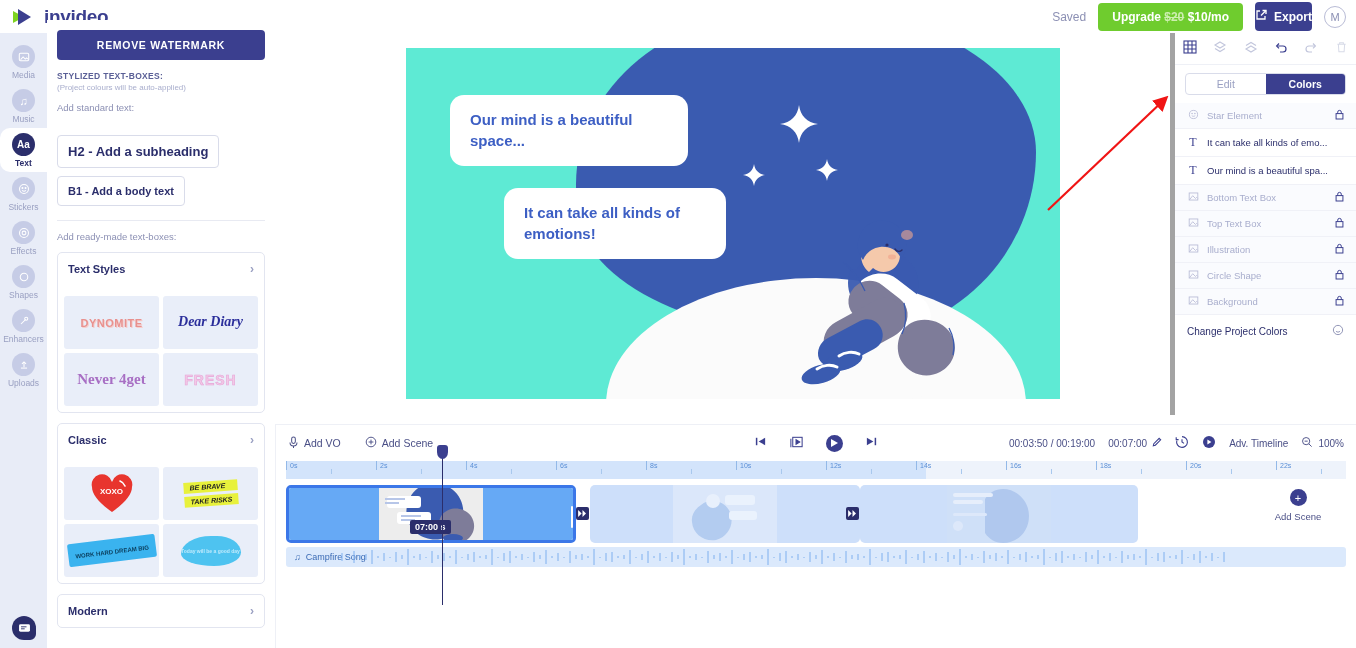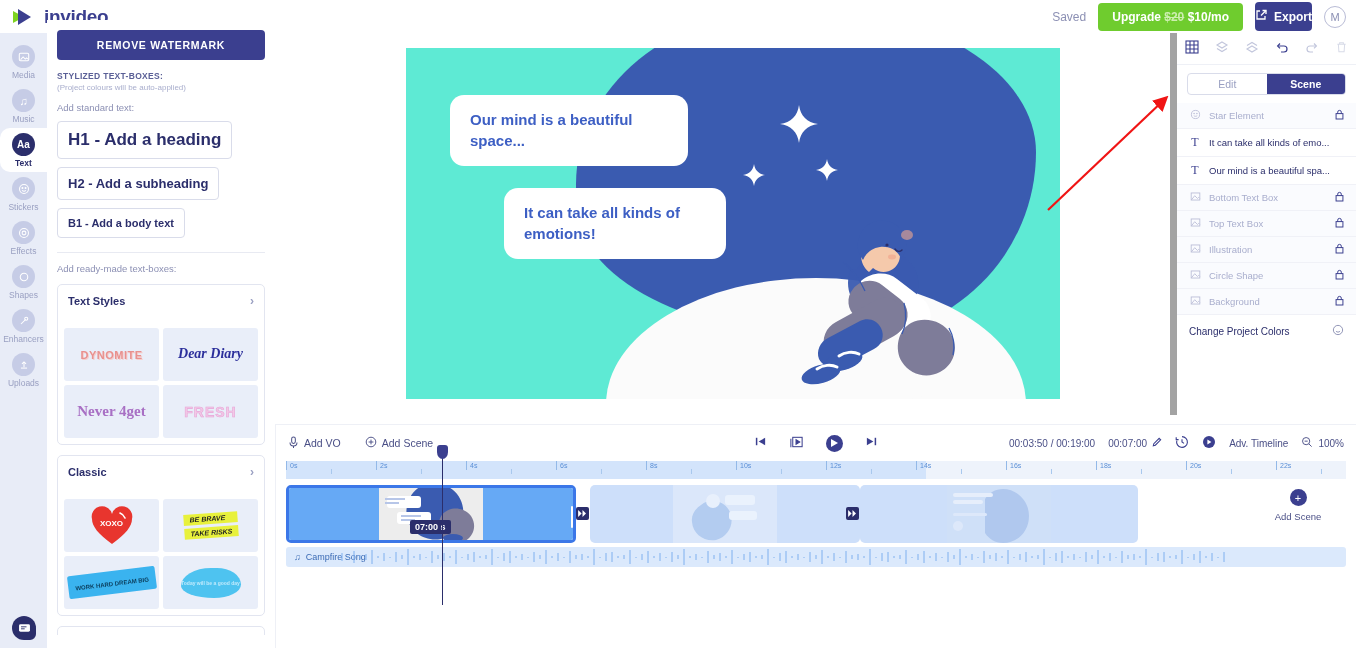--- a/index.html
+++ b/index.html
@@ -60,21 +60,21 @@
                border-radius:50% 50% 0 0 / 70% 70% 0 0; }
   .bubble { position:absolute; background:#fff; border-radius:14px; padding:15px 20px; color:#3d5fc4; font-weight:700; font-size:15px; line-height:1.38; }
   .bub1 { left:44px; top:47px; width:238px; }
   .bub2 { left:98px; top:140px; width:222px; }
   .spark { position:absolute; color:#fff; }
 
   
   .person { position:absolute; left:355px; top:125px; width:230px; height:230px; }
 
   
-  .rpanel { position:absolute; left:1170px; top:33px; width:186px; height:382px; background:#fff; border-left:7px solid #a3a3a3; }
+  .rpanel { position:absolute; left:1170px; top:33px; width:186px; height:382px; background:#fff; border-left:5px solid #a3a3a3; }
   .rtools { display:flex; align-items:center; justify-content:space-around; height:32px; border-bottom:1px solid #eef0f6; color:#c2c6dc; font-size:13px; }
   .rtools .on { color:#3b3f8f; }
   .segwrap { margin:8px 10px; display:flex; border:1px solid #d9dcea; border-radius:4px; overflow:hidden; height:22px; }
   .seg { flex:1; display:flex; align-items:center; justify-content:center; font-size:10.5px; color:#9aa0c2; }
   .seg.active { background:#3b3f8f; color:#fff; font-weight:700; }
   .layer { display:flex; align-items:center; gap:8px; padding:6px 12px; border-bottom:1px solid #f0f1f7; font-size:9.5px; }
   .layer.locked { background:#fafbfe; color:#a9aecd; }
   .layer.unlocked { color:#2b2e6b; }
   .lic { width:12px; text-align:center; color:#b9bcd6; font-size:11px; }
   .layer.unlocked .lic { color:#3b3f8f; font-size:12px; font-family:"Liberation Serif",serif; }
@@ -219,21 +219,21 @@
           <path d="M3.2 4.2h6M3.2 6.4h4" stroke="#2b2e6b" stroke-width="1"></path>
         </svg>
     </div>
   </div>
 
   <div class="panel">
     <div class="watermark-btn">REMOVE WATERMARK</div>
     <div class="p-h">STYLIZED TEXT-BOXES:</div>
     <div class="p-sub">(Project colours will be auto-applied)</div>
     <div class="p-lbl">Add standard text:</div>
-    <div class="txtbtn t-h1">H1 - Add a heading</div><br>
+    <br>
     <div class="txtbtn t-h2">H2 - Add a subheading</div><br>
     <div class="txtbtn t-b1">B1 - Add a body text</div>
     <div class="divider"></div>
     <div class="p-lbl">Add ready-made text-boxes:</div>
 
     
     <div class="sec">
       <div class="sec-hd">
         <span>Text Styles</span>
         <span class="chev">›</span>
@@ -386,21 +386,21 @@
           </svg>
       </span>
       <span>
         <svg width="13" height="13" viewBox="0 0 14 14" fill="none" stroke="#d8dbe8" stroke-width="1.1">
             <path d="M2.5 3.5h9M5 3.5V2h4v1.5M3.6 3.5l.6 8h5.6l.6-8"></path>
           </svg>
       </span>
     </div>
     <div class="segwrap">
       <div class="seg">Edit</div>
-      <div class="seg active">Scene</div>
+      <div class="seg active">Colors</div>
     </div>
 
     <div>
       <div class="layer locked">
         <span class="lic">
           <svg width="11" height="11" viewBox="0 0 14 14" fill="none" stroke="#b9bcd6" stroke-width="1.1">
               <circle cx="7" cy="7" r="5.2"></circle>
               <circle cx="5.2" cy="5.8" r=".5" fill="#b9bcd6"></circle>
               <circle cx="8.8" cy="5.8" r=".5" fill="#b9bcd6"></circle>
               <path d="M4.8 8.4c1.3 1.2 3.1 1.2 4.4 0"></path>

